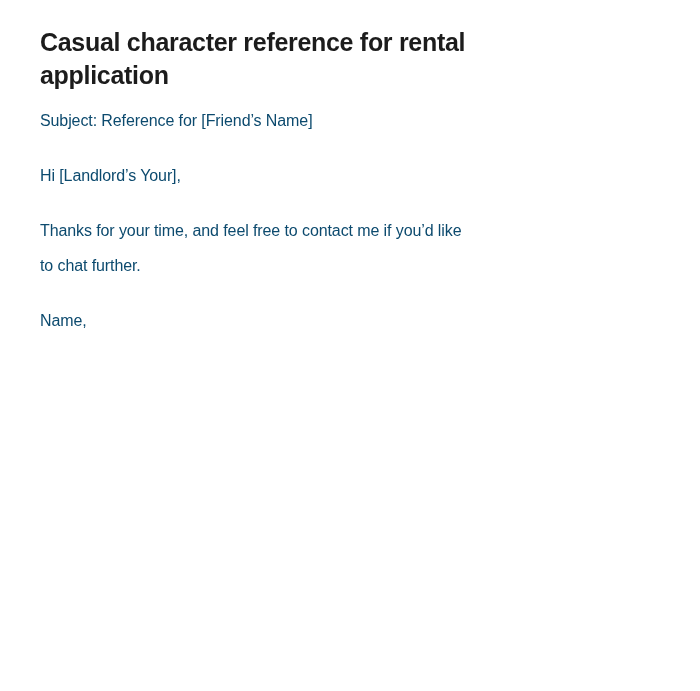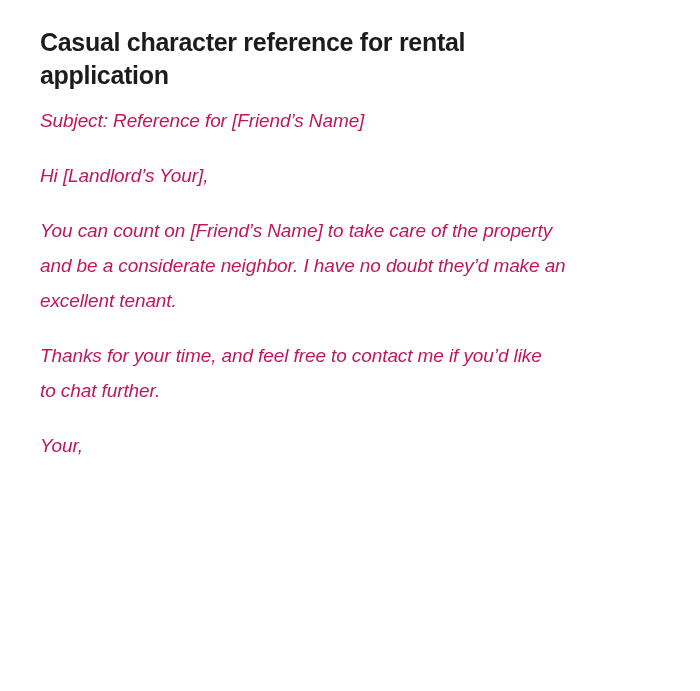--- a/index.html
+++ b/index.html
@@ -17,43 +17,39 @@
   }
   .doc-title {
     font-size: 25px;
     line-height: 33px;
     font-weight: 700;
     letter-spacing: -0.3px;
     color: #1c1c1c;
     margin-bottom: 11px;
   }
   .doc p {
-    font-size: 19px;
+    font-size: 16px;
     line-height: 35px;
-    color: #be185d;
+    color: #0c4a6e;
     letter-spacing: -0.1px;
     margin-bottom: 20px;
     white-space: pre-line;
     max-width: 640px;
-    font-style: italic;
   }
 </style>
 </head>
 <body>
 
 <main class="doc">
   <h1 class="doc-title">Casual character reference for rental application</h1>
 
   <p>Subject: Reference for [Friend’s Name]</p>
 
   <p>Hi [Landlord’s Your],</p>
 
 
-  <p>You can count on [Friend’s Name] to take care of the property
-and be a considerate neighbor. I have no doubt they’d make an
-excellent tenant.</p>
 
   <p>Thanks for your time, and feel free to contact me if you’d like
 to chat further.</p>
 
-  <p>Your,</p>
+  <p>Name,</p>
 
 </main>
 
 </body></html>

